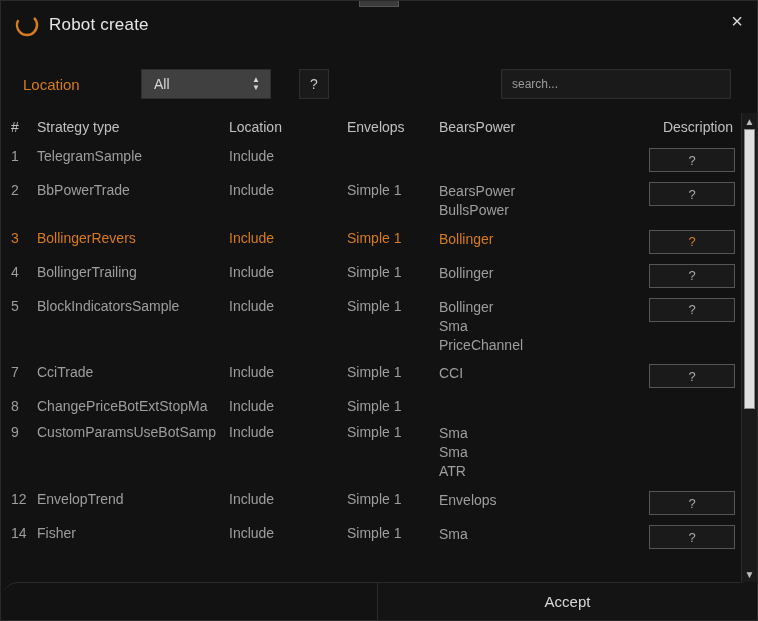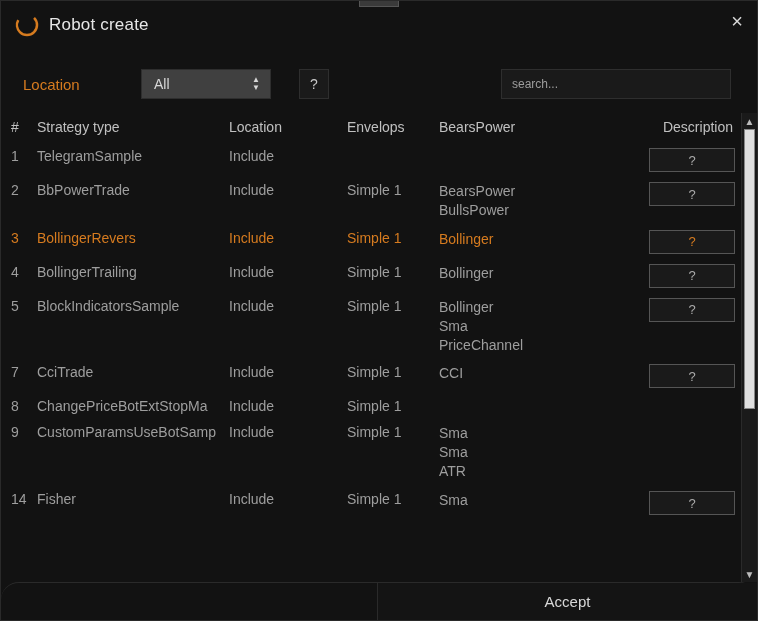--- a/index.html
+++ b/index.html
@@ -401,20 +401,32 @@
               <td>
                 <div class="ind-stack">
                   <span class="ind-line">Sma</span>
                   <span class="ind-line">Sma</span>
                   <span class="ind-line">ATR</span>
                 </div>
               </td>
               <td class="desc-cell"></td>
             </tr>
             <tr>
+              <td>12</td>
+              <td>EnvelopTrend</td>
+              <td>Include</td>
+              <td>Simple 1</td>
+              <td>
+                <div class="ind-stack">
+                  <span class="ind-line">Envelops</span>
+                </div>
+              </td>
+              <td class="desc-cell"><span class="desc-btn">?</span></td>
+            </tr>
+            <tr>
               <td>14</td>
               <td>Fisher</td>
               <td>Include</td>
               <td>Simple 1</td>
               <td>
                 <div class="ind-stack">
                   <span class="ind-line">Sma</span>
                 </div>
               </td>
               <td class="desc-cell"><span class="desc-btn">?</span></td>

